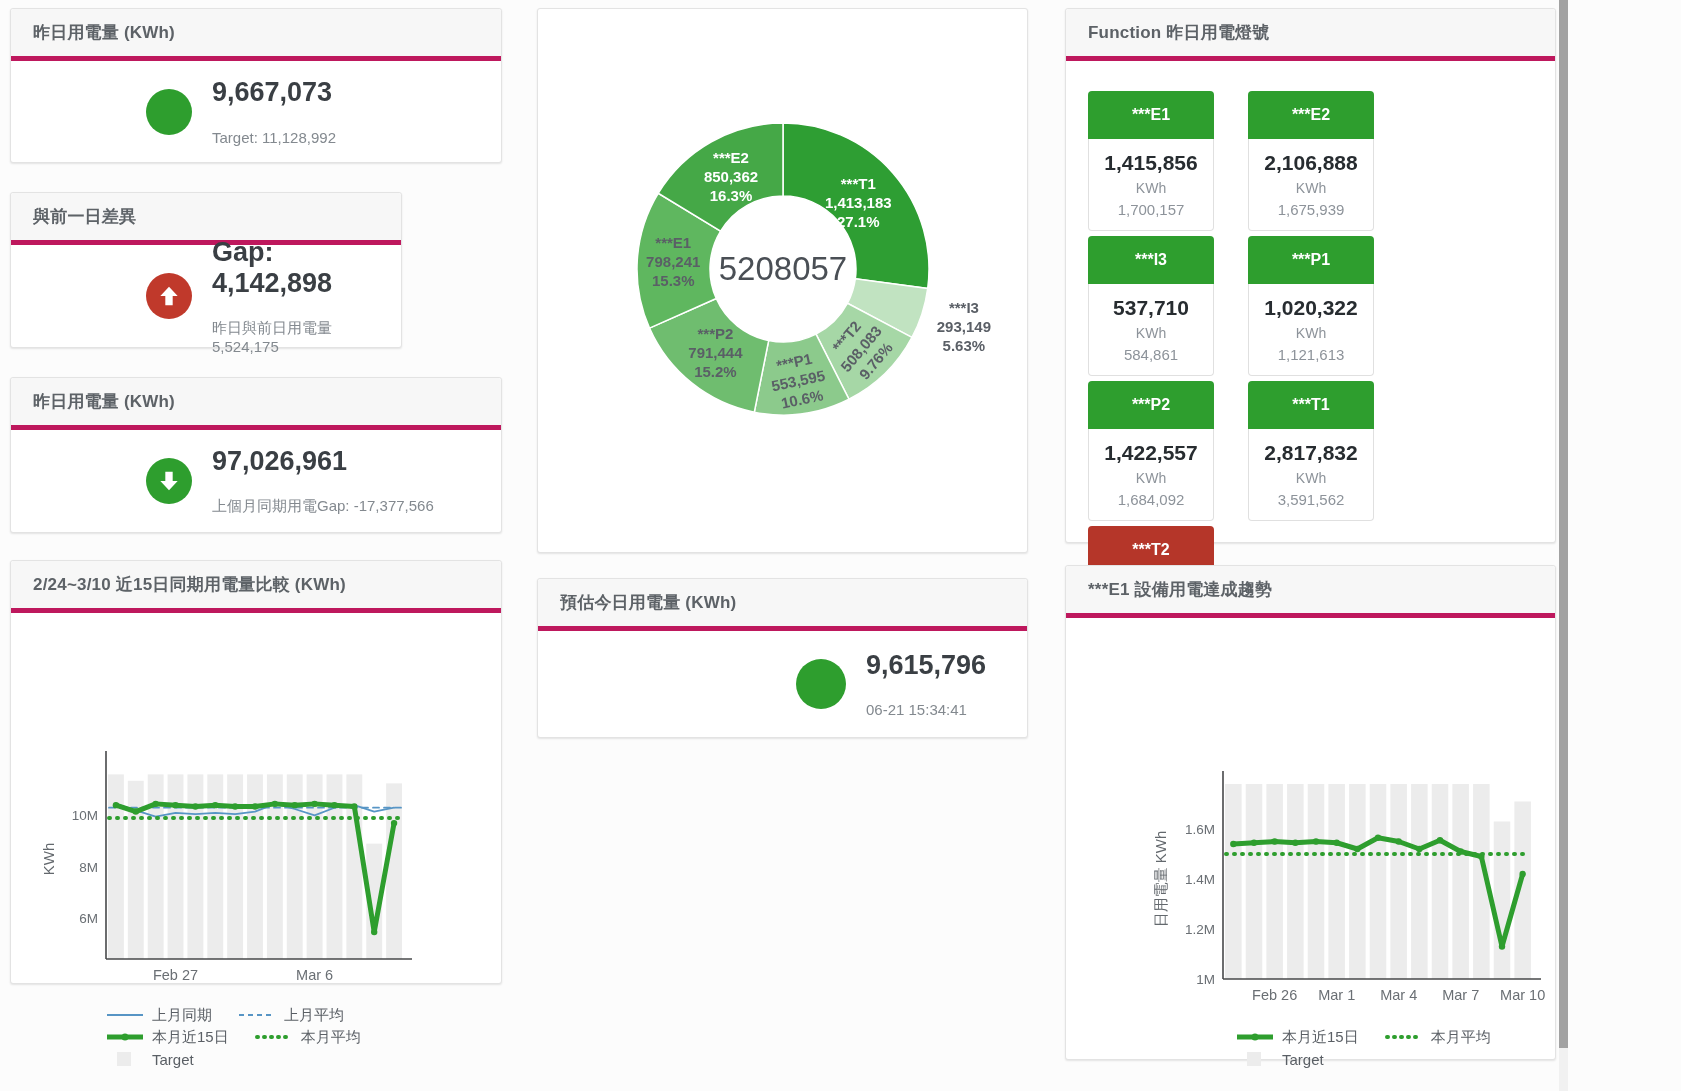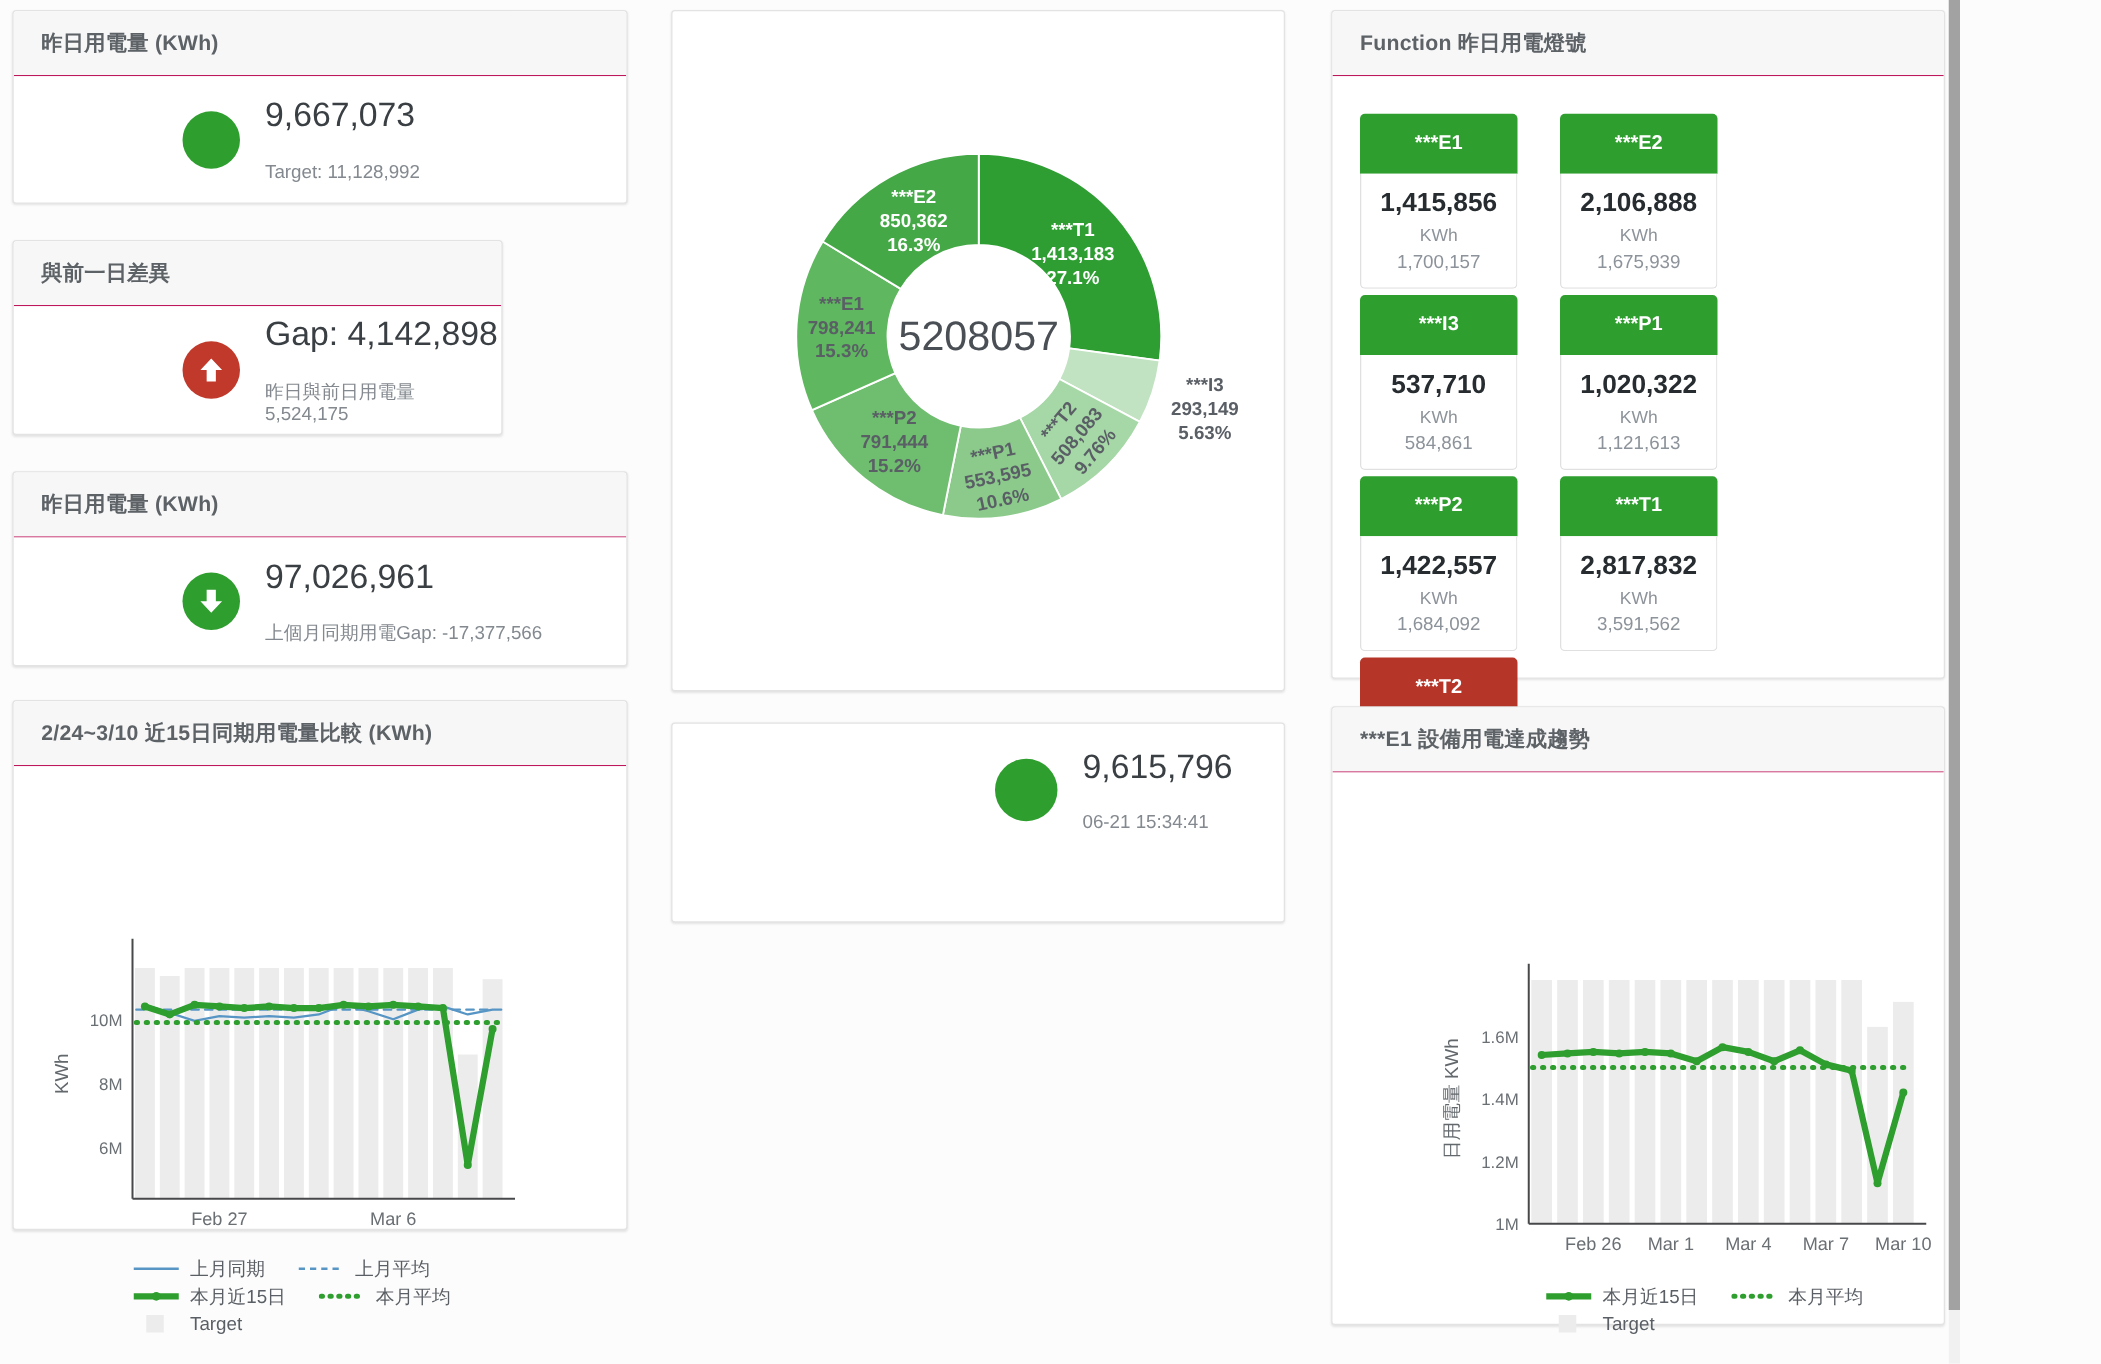--- a/index.html
+++ b/index.html
@@ -1,29 +1,29 @@
 <!DOCTYPE html>
 <html><head>
 <meta charset="utf-8">
 <style>
   html,body{margin:0;padding:0}
   body{width:1681px;height:1091px;position:relative;background:#fcfcfc;overflow:hidden;
        font-family:"Liberation Sans",sans-serif;}
   .panel{position:absolute;background:#fff;border:1px solid #e3e3e3;border-radius:3px;
          box-shadow:0 1px 2px rgba(0,0,0,.10);box-sizing:border-box}
-  .panel header{height:52px;background:#f7f7f7;border-bottom:1px solid #be185d;display:flex;
+  .panel header{height:52px;background:#f7f7f7;border-bottom:5px solid #be185d;display:flex;
          align-items:center;padding:0 22px;border-radius:3px 3px 0 0;box-sizing:border-box}
   .panel-title{font-size:17px;font-weight:700;color:#5d6267;letter-spacing:.2px}
   .kpi{display:flex;align-items:center;gap:20px;height:calc(100% - 52px);box-sizing:border-box}
   .kpi.left-kpi{padding-left:135px}
   .kpi.est-kpi{padding-left:258px}
   .dot{width:46px;height:46px;border-radius:50%;flex:0 0 auto;display:flex;align-items:center;justify-content:center}
   .dot.green{background:#2e9e2e}
   .dot.red{background:#c0392b}
-  .kpi-value{font-size:27px;font-weight:400;color:#3a3f44;line-height:1.15}
+  .kpi-value{font-size:27px;font-weight:700;color:#3a3f44;line-height:1.15}
   .kpi-sub{font-size:15px;color:#83898f;margin-top:20px}
   .tiles{padding:30px 0 0 22px;display:flex;flex-wrap:wrap;align-content:flex-start}
   .tile{width:126px;margin:0 34px 5px 0}
   .tile-head{height:48px;border-radius:4px 4px 0 0;display:flex;align-items:center;justify-content:center;
          color:#fff;font-weight:700;font-size:16px}
   .tile-head.green{background:#2e9e2e}
   .tile-head.red{background:#b53629}
   .tile-body{border:1px solid #e0e0e0;border-top:none;border-radius:0 0 4px 4px;text-align:center;
          padding:8px 2px 12px;background:#fff}
   .tile-value{font-size:21px;font-weight:700;color:#272c30;margin-top:4px}
@@ -219,20 +219,23 @@
       <g font-size="15" fill="#ffffff" text-anchor="middle" font-weight="600">
         <text x="179.00883934919423" y="145.62619844251236">***E2</text>
         <text x="179.00883934919423" y="164.62619844251236">850,362</text>
         <text x="179.00883934919423" y="183.62619844251236">16.3%</text>
       </g>
       <text x="231" y="263" font-size="33" fill="#4a4f55" text-anchor="middle">5208057</text>
     </svg>
 </section>
 
 <section class="panel" style="left:537px;top:578px;width:491px;height:160px">
+  <header>
+    <span class="panel-title">預估今日用電量 (KWh)</span>
+  </header>
   <div class="kpi est-kpi">
     <span class="dot green" style="width:50px;height:50px"></span>
     <div>
       <div class="kpi-value">9,615,796</div>
       <div class="kpi-sub" style="text-align:left">06-21 15:34:41</div>
     </div>
   </div>
 </section>
 
 <section class="panel" style="left:1065px;top:8px;width:491px;height:535px">

